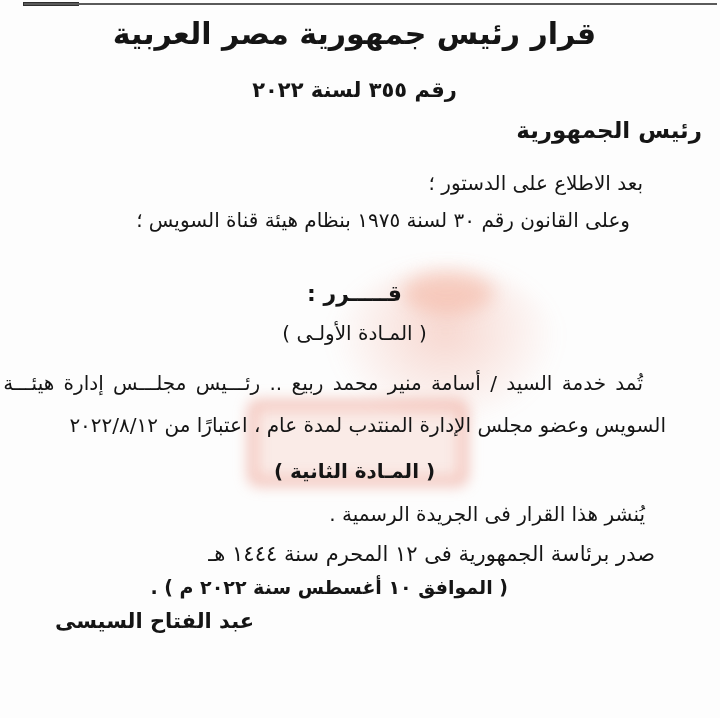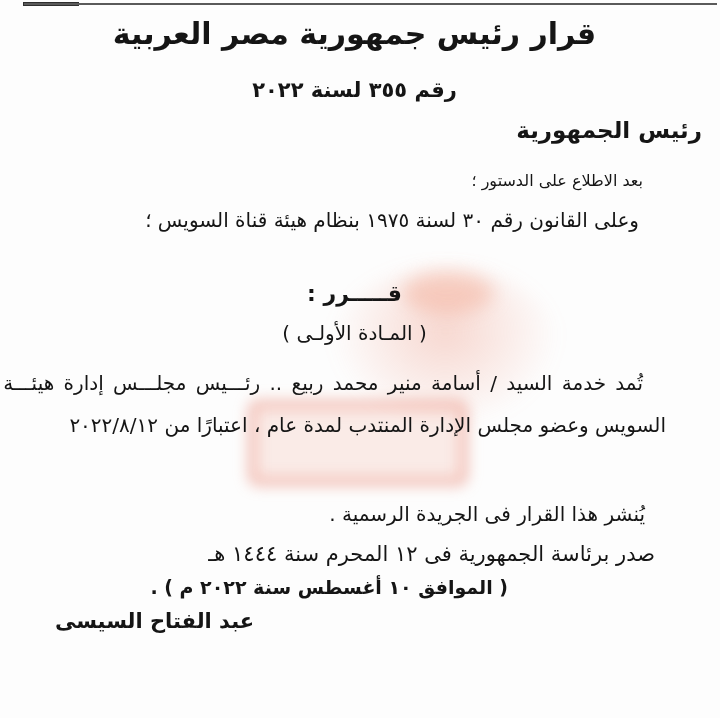--- a/index.html
+++ b/index.html
@@ -17,22 +17,22 @@
   .center { left: 0; right: 11px; text-align: center; }
 
   
   .rule      { position: absolute; top: 3px; left: 24px; right: 3px; height: 2px; background: #5a5a5a; }
   .rule-cap  { position: absolute; top: 2px; left: 23px; width: 56px; height: 4px; background: #2f2f2f; }
 
   
   .title        { top: 16px;  font-size: 30px; font-weight: bold; z-index: 2; }
   .number       { top: 78px;  font-size: 21px; font-weight: bold; z-index: 2; }
   .issuer       { top: 117px; right: 18px; font-size: 23px; font-weight: bold; z-index: 2; }
-  .p1           { top: 171px; right: 77px; font-size: 16px; z-index: 2; }
-  .p2           { top: 208px; right: 81px; font-size: 20px; z-index: 2; }
+  .p1           { top: 171px; right: 77px; font-size: 20px; z-index: 2; }
+  .p2           { top: 208px; right: 90px; font-size: 20px; z-index: 2; }
   .p3           { top: 246px; right: 73px; font-size: 20px; z-index: 2; }
   .decree-word  { top: 281px; font-size: 22px; font-weight: bold; z-index: 2; }
   .a1-heading   { top: 321px; font-size: 20px; font-weight: normal; z-index: 2; }
   .a1-line1     { top: 371px; right: 77px; font-size: 20px; word-spacing: 3px; z-index: 2; }
   .a1-line2     { top: 413px; right: 54px; font-size: 20px; z-index: 2; }
   .a2-heading   { top: 459px; font-size: 20px; font-weight: bold; z-index: 2; }
   .a2-line1     { top: 502px; right: 75px; font-size: 20px; z-index: 2; }
   .issued-line  { top: 542px; right: 65px; font-size: 21px; z-index: 2; }
   .greg-line    { top: 576px; right: 212px; font-size: 19px; font-weight: bold; z-index: 2; }
   .signature    { top: 609px; left: 55px; font-size: 21px; font-weight: bold; z-index: 2; }
@@ -78,20 +78,21 @@
 
 
   <div class="abs center decree-word">قـــــرر :</div>
 
   <div class="abs center a1-heading">( المـادة الأولـى )</div>
 
   <div class="abs a1-line1">تُمد خدمة السيد / أسامة منير محمد ربيع .. رئـــيس مجلـــس إدارة هيئـــة قنـــاة</div>
 
   <div class="abs a1-line2">السويس وعضو مجلس الإدارة المنتدب لمدة عام ، اعتبارًا من ٢٠٢٢/٨/١٢</div>
 
+  <div class="abs center a2-heading">( المـادة الثانية )</div>
 
   <div class="abs a2-line1">يُنشر هذا القرار فى الجريدة الرسمية .</div>
 
   <div class="abs issued-line">صدر برئاسة الجمهورية فى ١٢ المحرم سنة ١٤٤٤ هـ</div>
 
   <div class="abs greg-line">( الموافق ١٠ أغسطس سنة ٢٠٢٢ م ) .</div>
 
   <div class="abs signature">عبد الفتاح السيسى</div>
 
 </div>

